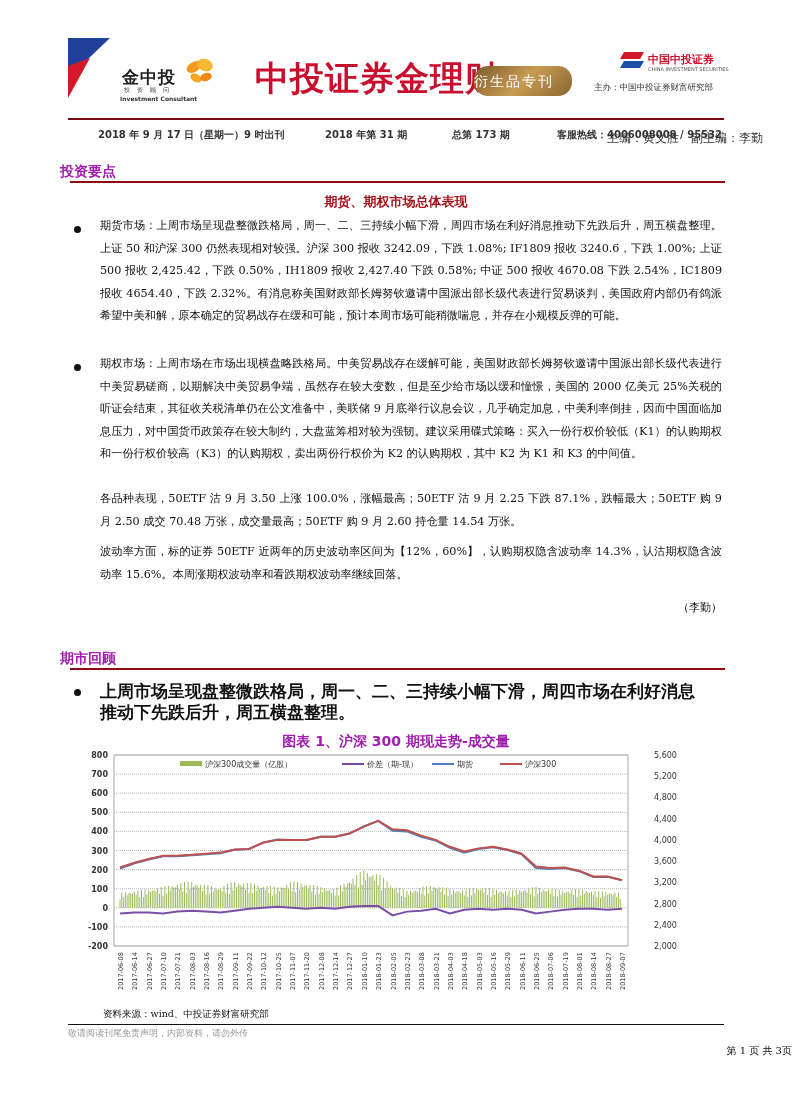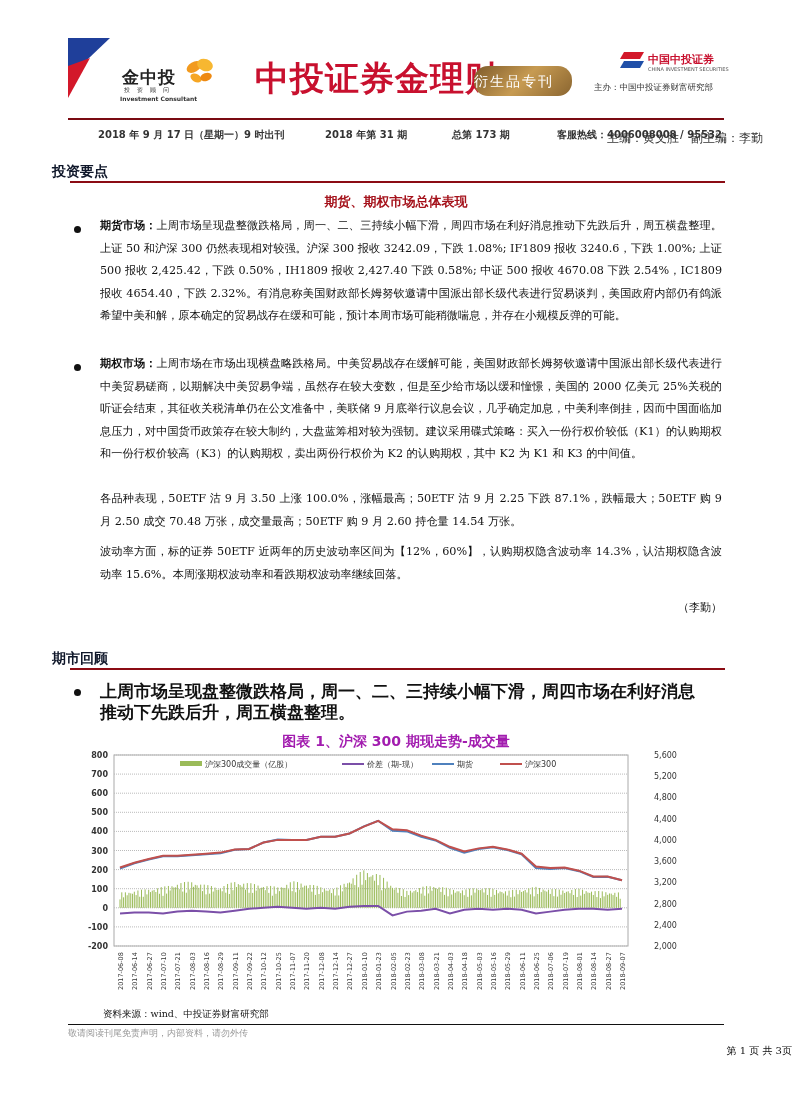--- a/index.html
+++ b/index.html
@@ -12,26 +12,26 @@
   .butterfly { left:184px; top:58px; width:30px; height:28px; }
   .big-title { left:255px; top:56px; font-family:"DejaVu Sans", sans-serif; font-size:34px; color:#c8102e; letter-spacing:1px; font-weight:bold; }
   .special-badge { left:474px; top:66px; width:98px; height:30px; border-radius:14px; background:linear-gradient(135deg,#7d5a2a,#c79b52 50%,#8a6530); color:#fff; font-size:14px; line-height:30px; letter-spacing:2px; }
   .cis-logo { left:620px; top:52px; }
   .cis-name { left:648px; top:52px; font-family:"DejaVu Sans", sans-serif; font-size:11px; font-weight:bold; color:#c8102e; }
   .cis-en { left:648px; top:66px; font-size:5px; color:#555; font-family:"DejaVu Sans", sans-serif; }
   .sponsor { left:594px; top:82px; font-size:8.5px; color:#333; font-family:"DejaVu Sans", sans-serif; }
   .editors { left:607px; top:96px; font-size:12px; color:#333; font-family:"DejaVu Sans", sans-serif;margin-top:34px; }
   .top-rule { left:68px; top:118px; width:656px; height:2px; background:#7a0a12; }
   .meta { top:128px; font-size:10px; color:#333; font-weight:bold; font-family:"DejaVu Sans", sans-serif; }
-  .section-h { left:52px; font-size:14px; font-weight:bold; color:#0f172a; font-family:Liberation Sans, sans-serif; }
+  .section-h { left:60px; font-size:14px; font-weight:bold; color:#a21caf; font-family:Liberation Sans, sans-serif; }
   .section-rule { left:70px; width:655px; height:2px; background:#8b0c14; }
   .sub-h { left:0; width:792px; text-align:center; top:193px; font-size:13px; font-weight:bold; color:#a5131c; font-family:"DejaVu Sans", sans-serif; }
   .para { left:100px; width:622px; font-size:11.2px; line-height:22.6px; text-align:justify; }
   .bullet { left:74px; width:7px; height:7px; border-radius:50%; background:#111; }
-  .lead { font-weight:bold; font-family:"DejaVu Sans", sans-serif;margin-top:48px; }
+  .lead { font-weight:normal; font-family:"DejaVu Sans", sans-serif;margin-top:48px; }
   .sign { right:70px; top:600px; font-size:11px; }
   .review-para { left:100px; top:682px; width:600px; font-size:17px; line-height:21px; font-weight:bold; font-family:Liberation Mono, monospace; }
   .chart-title { left:0; width:792px; text-align:center; top:733px; font-size:14px; font-weight:bold; color:#a21caf; font-family:"DejaVu Sans", sans-serif; }
   .chart-wrap { left:80px; top:748px; width:600px; height:262px; }
   .source { left:103px; top:1008px; font-size:9.5px; }
   .foot-rule { left:68px; top:1024px; width:656px; height:1px; background:#111; }
   .disclaimer { left:68px; top:1027px; font-size:9px; color:#999; }
   .page-no { left:0; width:792px; text-align:right; top:1044px; font-size:10px; }
 </style>
 </head>

